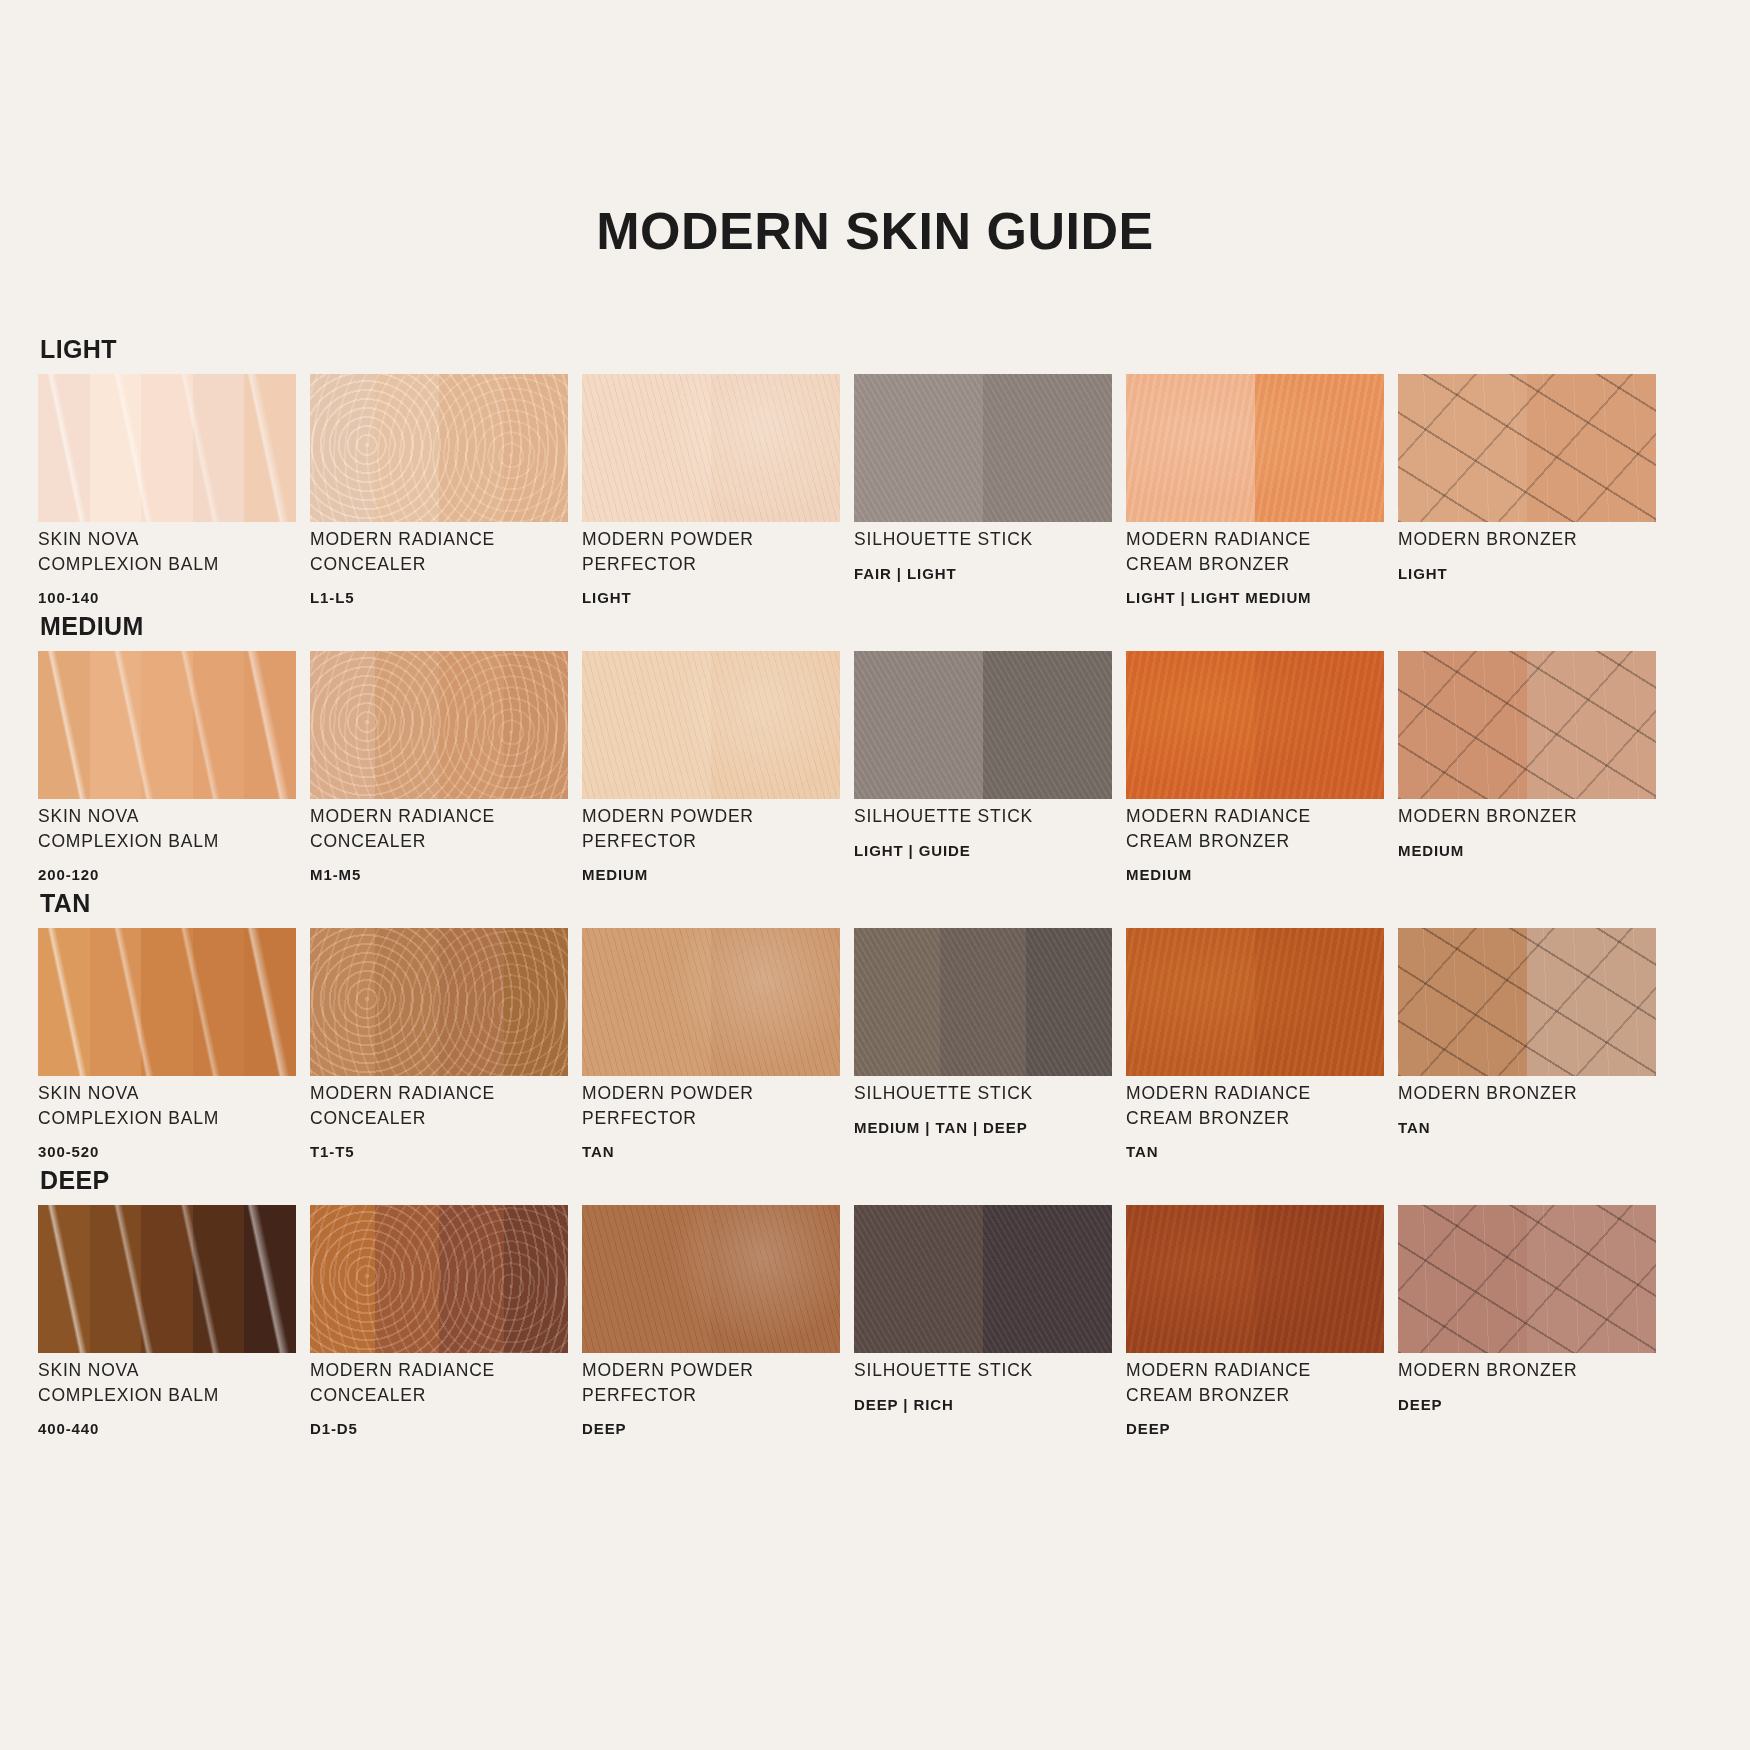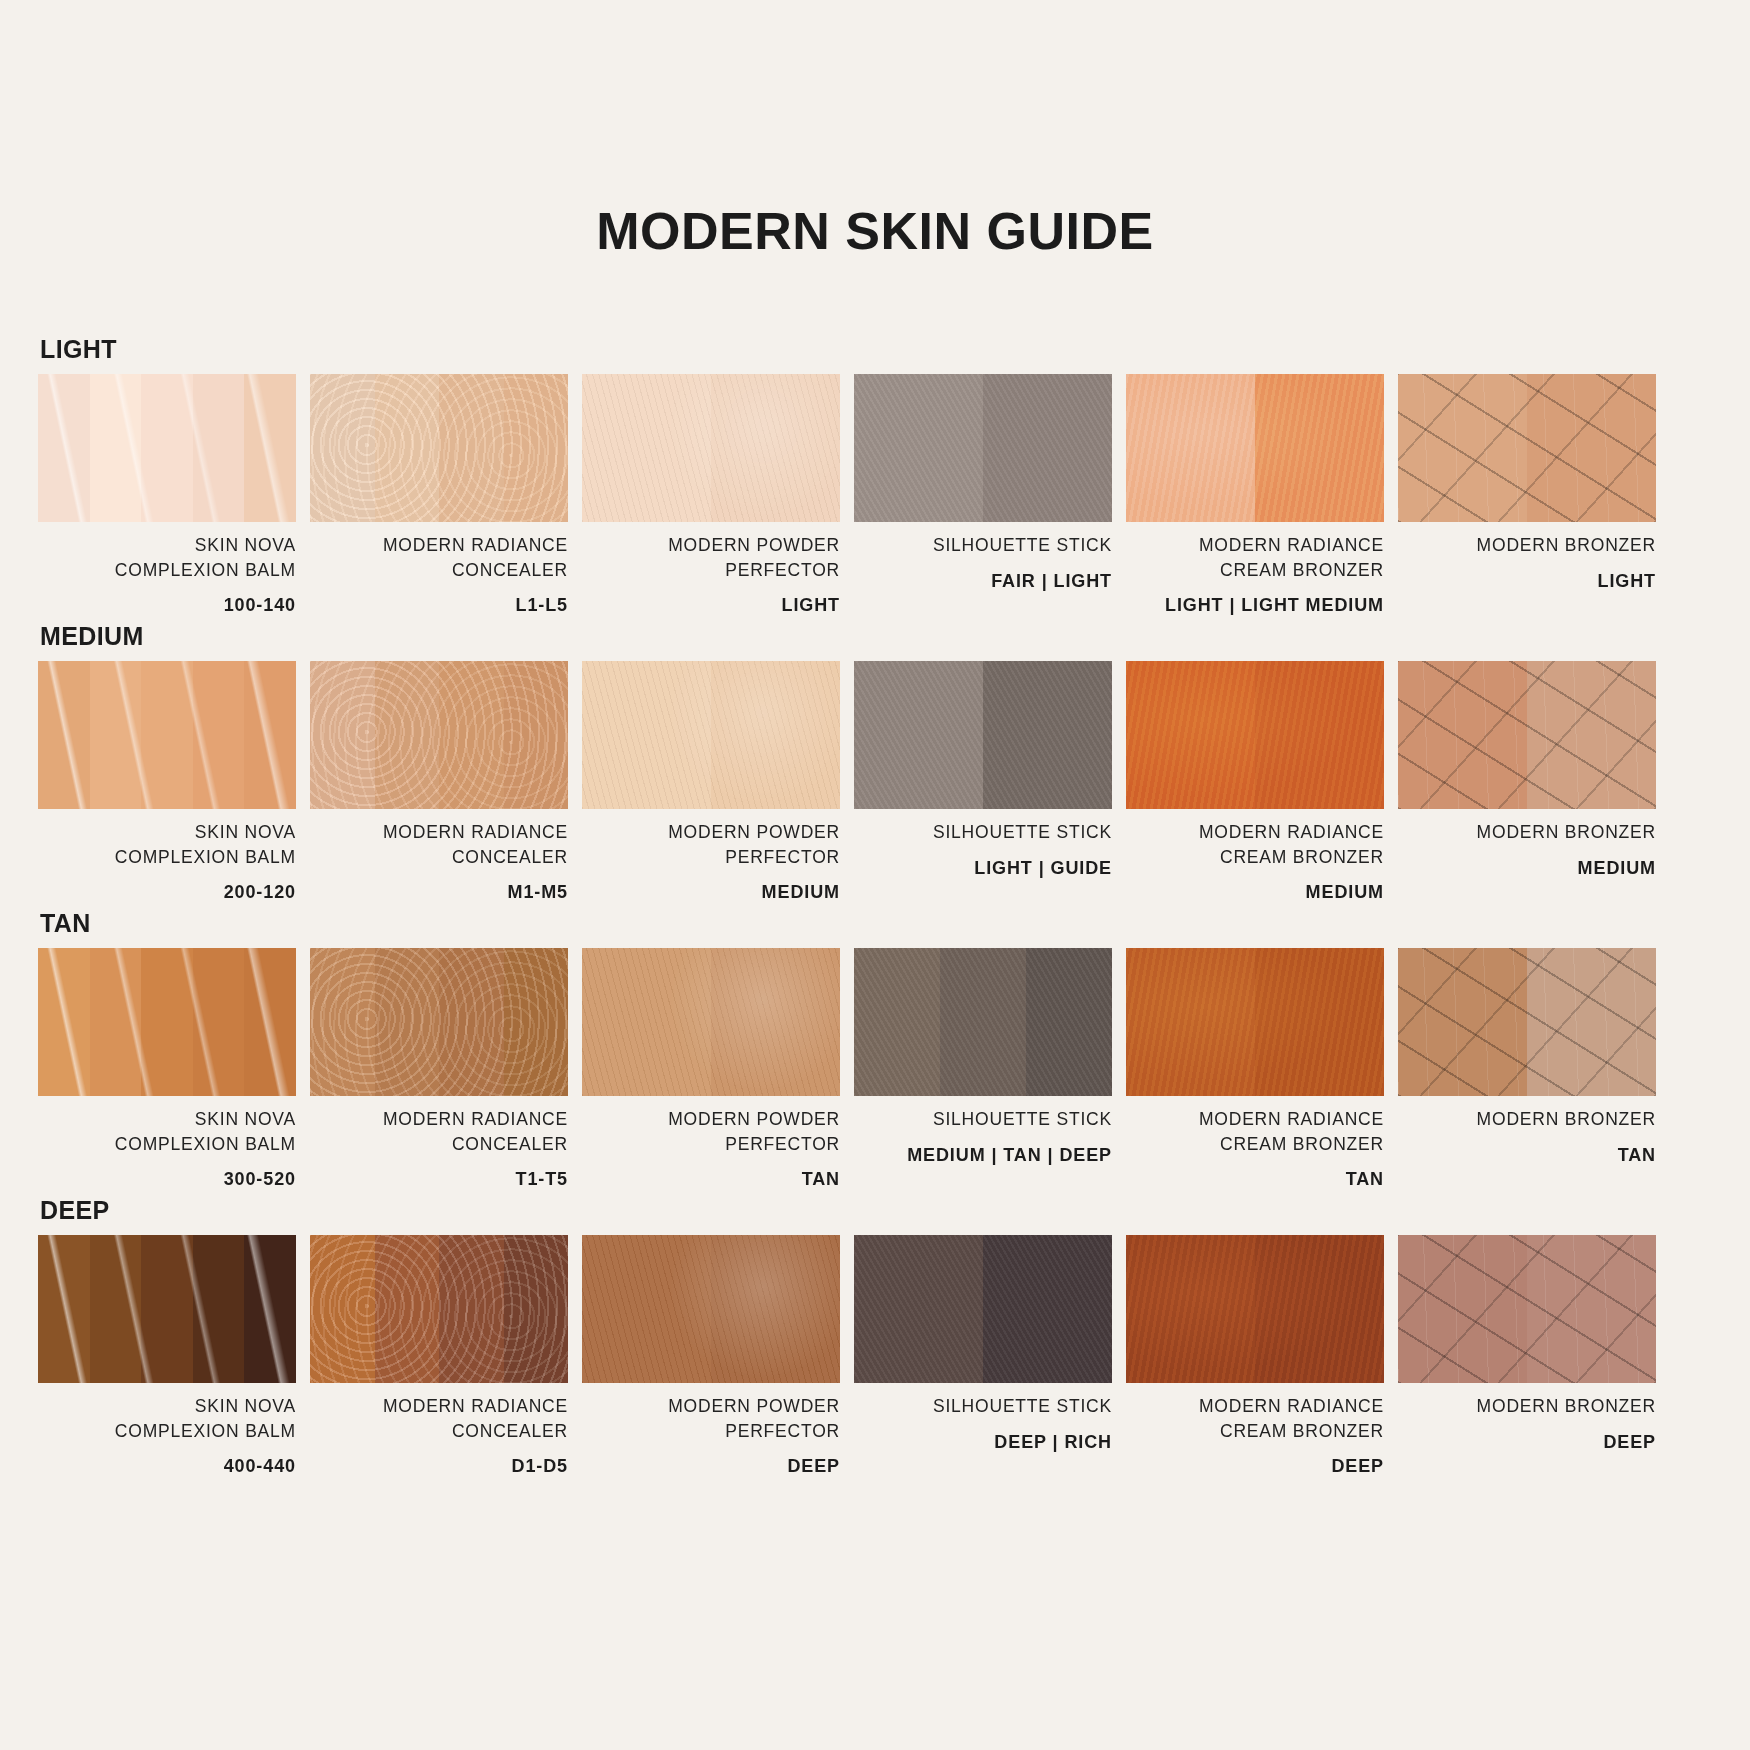--- a/index.html
+++ b/index.html
@@ -52,32 +52,32 @@
   }
   .swatch {
     width: 258px;
     height: 148px;
     position: relative;
     overflow: hidden;
     display: flex;
   }
   .stripe { height: 100%; }
   .cap {
-    text-align: right;
-    margin-top: 11px;
+    text-align: left;
+    margin-top: 5px;
   }
   .cap-name {
     font-size: 17.5px;
     letter-spacing: 0.8px;
     line-height: 1.4;
     color: #232323;
     white-space: pre-line;
   }
   .cap-shade {
-    font-size: 18px;
+    font-size: 15px;
     font-weight: bold;
     letter-spacing: 0.9px;
     margin-top: 13px;
     color: #1c1c1c;
   }
   
   .tex-cream::after {
     content: "";
     position: absolute; inset: 0;
     background:

